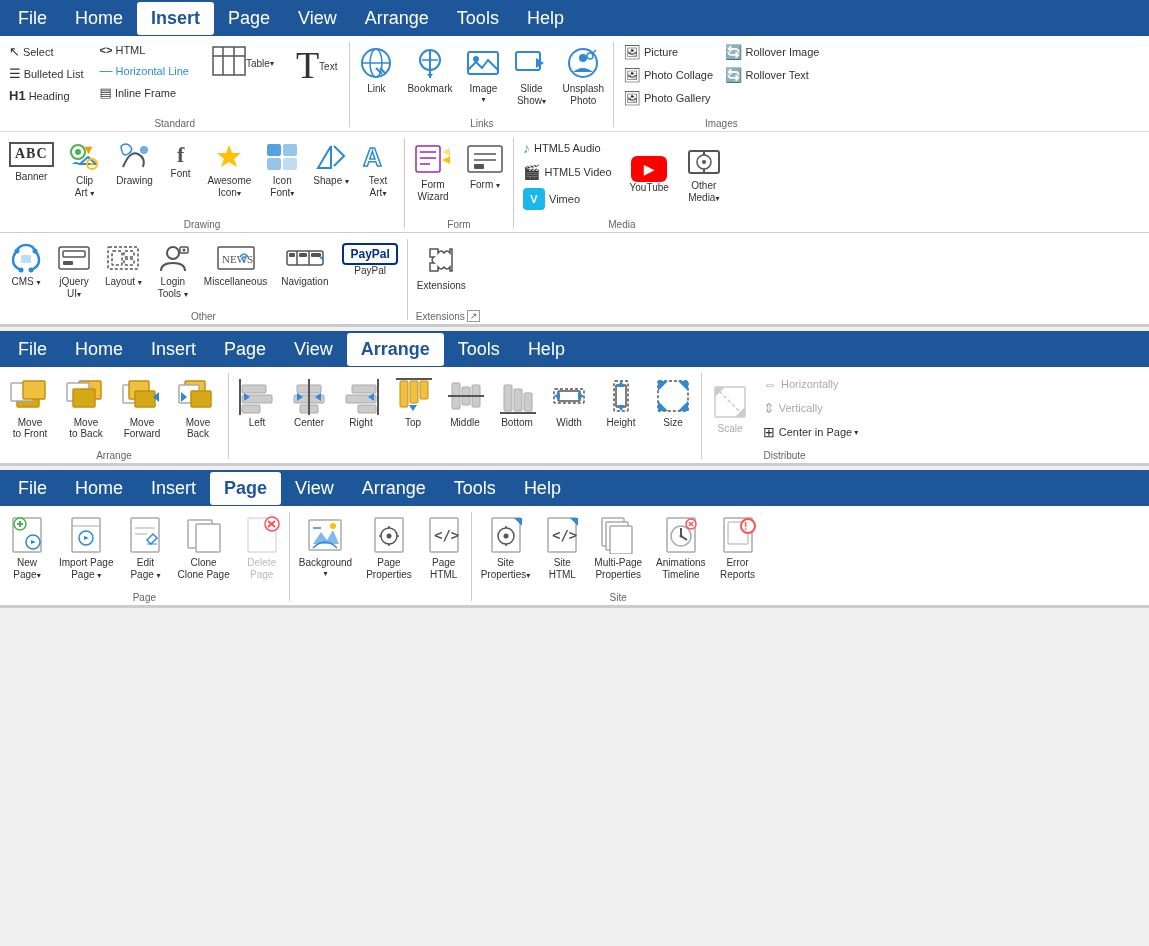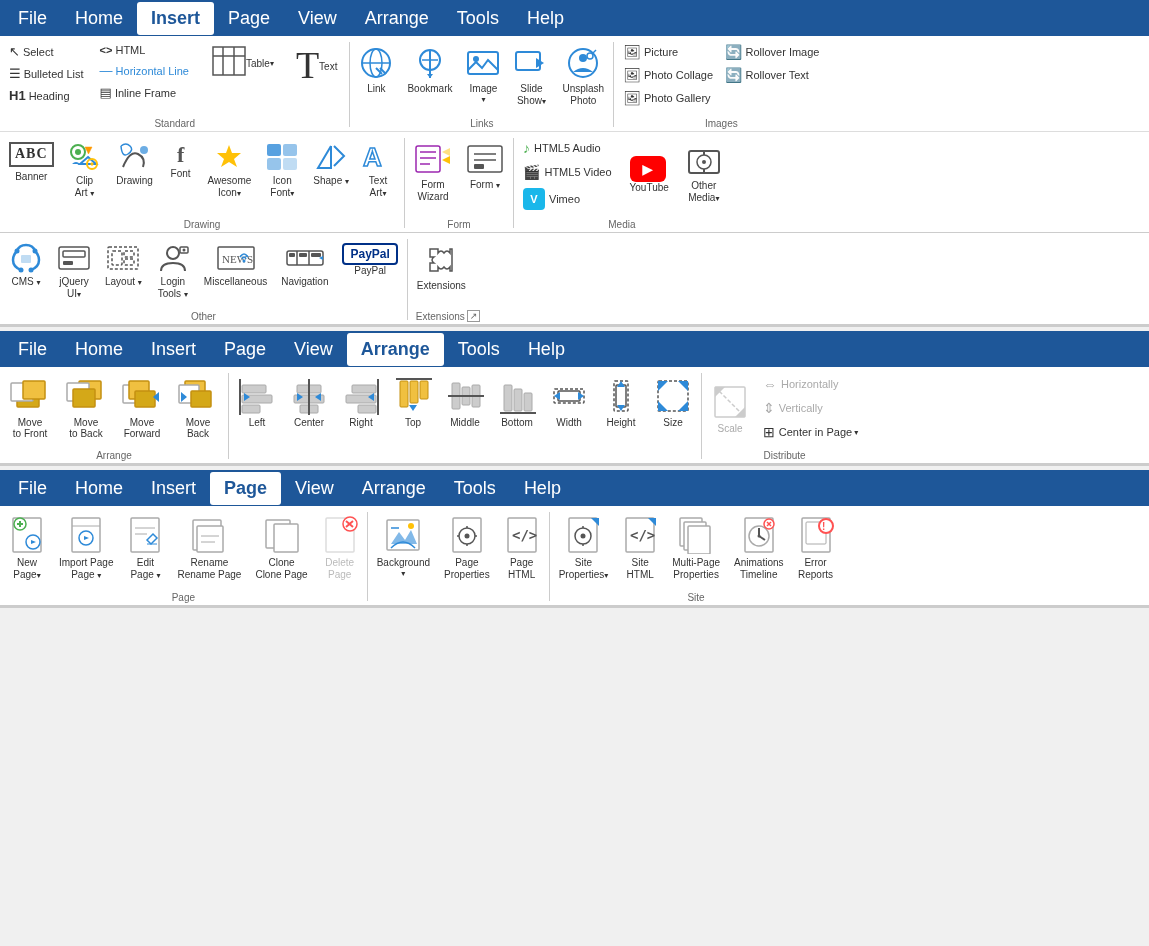--- a/index.html
+++ b/index.html
@@ -25,20 +25,21 @@
     }
     .menu-bar .menu-item.active {
       background: white;
       color: #1e5799;
       font-weight: bold;
     }
 
     .ribbon-btn {
       display: flex;
       flex-direction: column;
+      align-items: center;
       justify-content: flex-start;
       cursor: pointer;
       padding: 4px 5px;
       border-radius: 3px;
       min-width: 44px;
       text-align: center;
       font-size: 10px;
       color: #333;
       line-height: 1.2;
     }
@@ -886,32 +887,20 @@
               <line x1="8" y1="12" x2="28" y2="12" stroke="#aaa" stroke-width="1"></line>
               <line x1="8" y1="18" x2="20" y2="18" stroke="#aaa" stroke-width="1"></line>
               <path d="M20 24 L26 18 L30 22 L24 28 Z" fill="none" stroke="#2e8ad8" stroke-width="1.5"></path>
               <line x1="20" y1="28" x2="30" y2="28" stroke="#2e8ad8" stroke-width="1"></line>
             </svg>
           </div>
           <span>Edit</span>
           <span>Page <span class="dropdown-arrow">▾</span></span>
         </div>
 
-        <div class="ribbon-btn">
-          <div>
-            <svg width="36" height="38" viewBox="0 0 36 38">
-              <rect x="2" y="4" width="28" height="30" rx="1" fill="white" stroke="#aaa" stroke-width="1.5"></rect>
-              <rect x="6" y="10" width="26" height="26" rx="1" fill="white" stroke="#aaa" stroke-width="1.5"></rect>
-              <line x1="10" y1="20" x2="28" y2="20" stroke="#aaa" stroke-width="1"></line>
-              <line x1="10" y1="26" x2="24" y2="26" stroke="#aaa" stroke-width="1"></line>
-            </svg>
-          </div>
-          <span>Rename</span>
-          <span>Rename Page</span>
-        </div>
 
         <div class="ribbon-btn">
           <div>
             <svg width="36" height="38" viewBox="0 0 36 38">
               <rect x="2" y="4" width="24" height="28" rx="1" fill="white" stroke="#aaa" stroke-width="1.5"></rect>
               <rect x="10" y="8" width="24" height="28" rx="1" fill="white" stroke="#aaa" stroke-width="1.5"></rect>
             </svg>
           </div>
           <span>Clone</span>
           <span>Clone Page</span>

